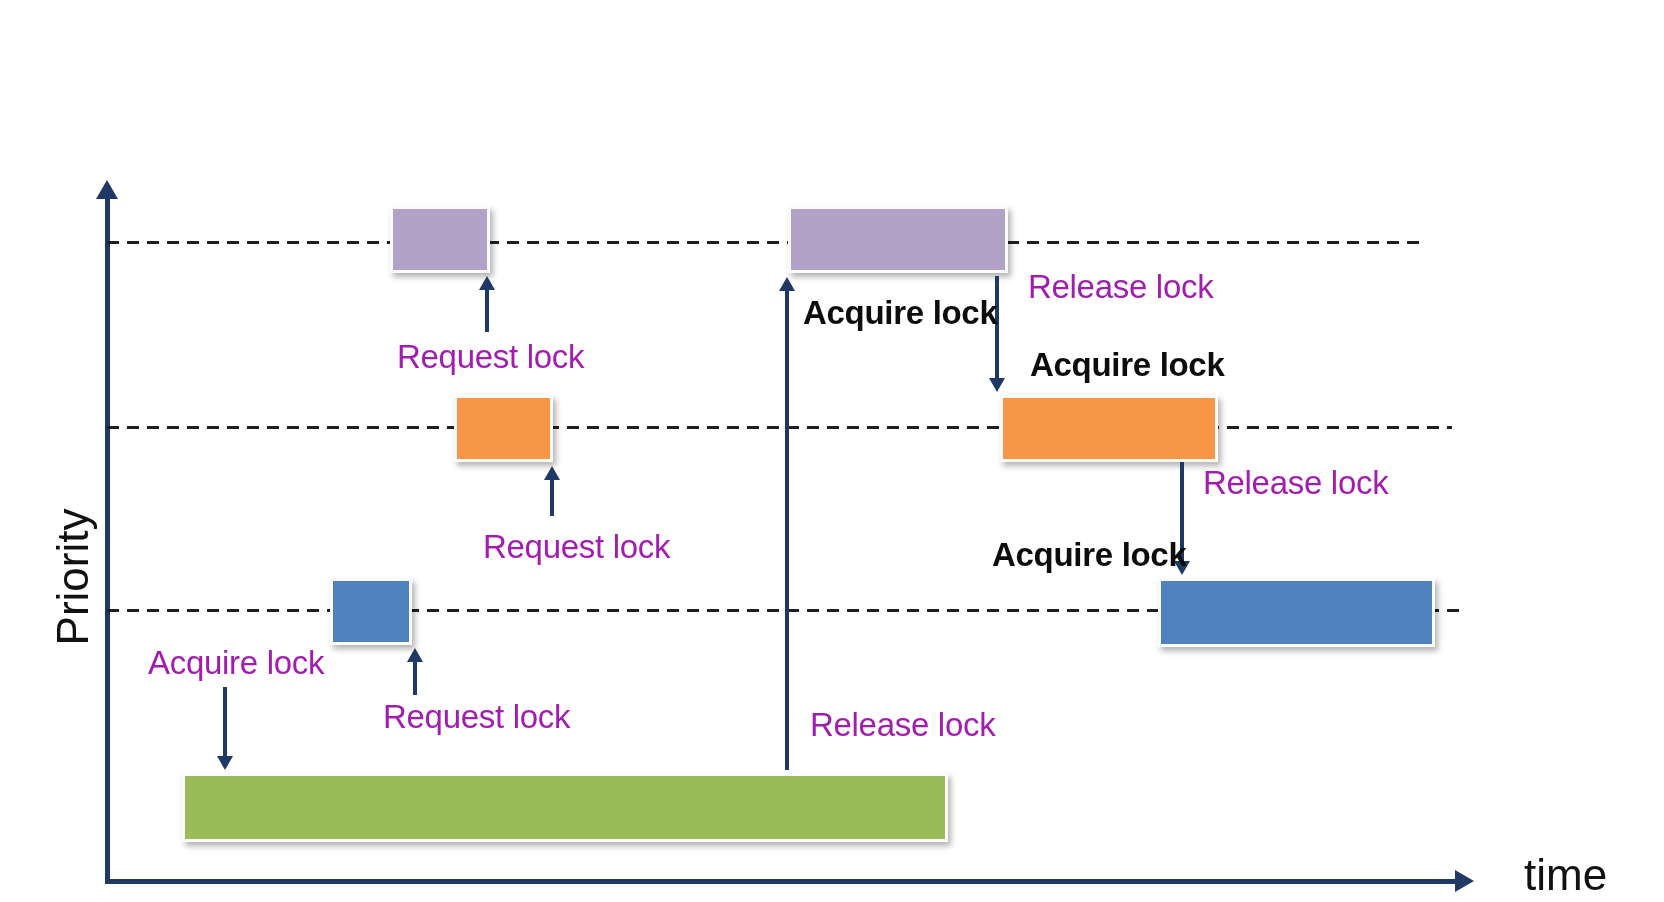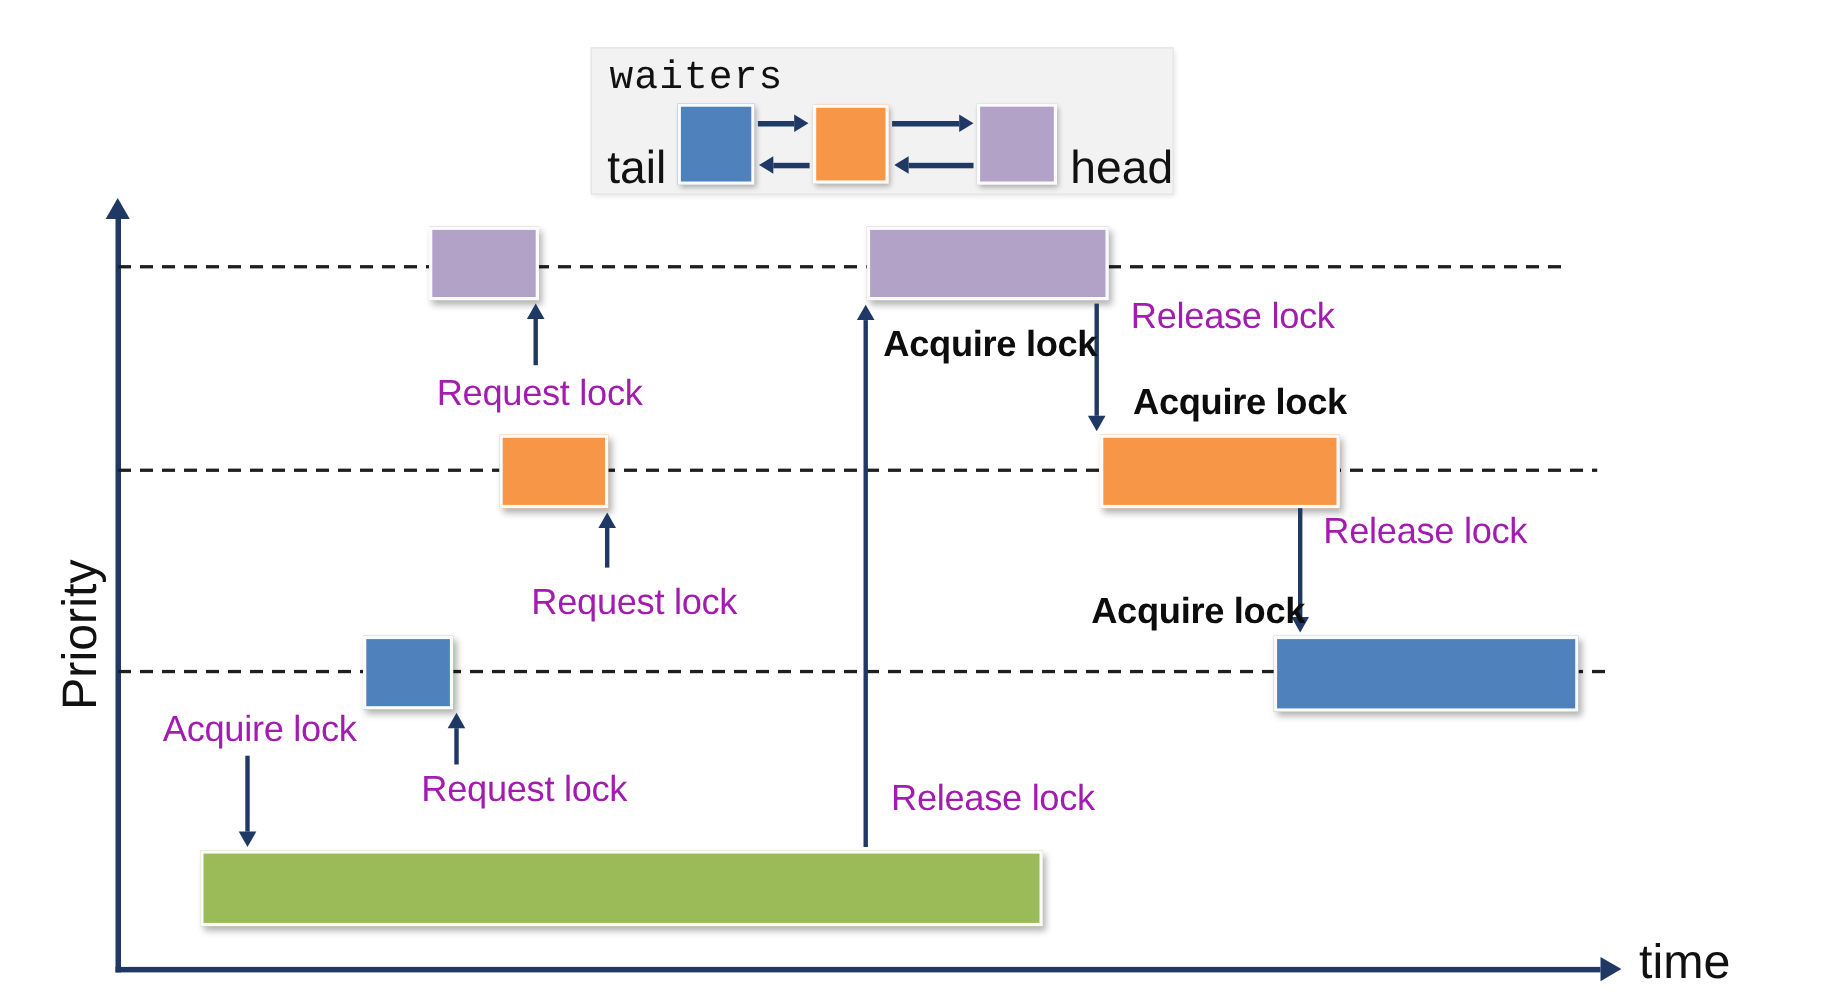--- a/index.html
+++ b/index.html
@@ -61,47 +61,35 @@
   .yaxis-head{
     position:absolute;left:96px;top:180px;width:0;height:0;
     border-left:11px solid transparent;border-right:11px solid transparent;
     border-bottom:19px solid #1f3864;
   }
   .xaxis-head{
     position:absolute;left:1455px;top:870px;width:0;height:0;
     border-top:11px solid transparent;border-bottom:11px solid transparent;
     border-left:19px solid #1f3864;
   }
-  .axis-label{position:absolute;font-size:44px;color:#111;white-space:nowrap;}
+  .axis-label{position:absolute;font-size:44px;color:#111;white-space:nowrap;margin-left:34px;}
   .ylabel{
     position:absolute;left:73px;top:577px;
     transform:translate(-50%,-50%) rotate(-90deg);
     font-size:44px;color:#111;white-space:nowrap;
   }
   
   .lbl{position:absolute;font-size:33px;color:#a21caf;white-space:nowrap;letter-spacing:-0.3px;}
   .lbl.bold{font-weight:bold;color:#0d0d0d;}
 </style>
 </head>
 <body>
 
 <div class="stage">
 
-  <div class="panel">
-    <div class="panel-title">waiters</div>
-    <div class="endpoint-label" style="left:14px;top:84px;">tail</div>
-    <div class="sq" style="left:78px;top:50px;width:70px;height:74px;background:#4F81BD;"></div>
-    <div class="sq" style="left:201px;top:51px;width:69px;height:72px;background:#F79646;"></div>
-    <div class="sq" style="left:350px;top:50px;width:73px;height:74px;background:#B2A2C7;"></div>
-    <div class="endpoint-label" style="left:435px;top:84px;">head</div>
-    <div class="harrow right" style="left:151px;top:66px;width:33px;"></div>
-    <div class="harrow left" style="left:165px;top:104px;width:33px;"></div>
-    <div class="harrow right" style="left:273px;top:66px;width:61px;"></div>
-    <div class="harrow left" style="left:288px;top:104px;width:59px;"></div>
-  </div>
 
   <div class="axis" style="left:105px;top:196px;width:5px;height:688px;"></div>
   <div class="yaxis-head"></div>
   <div class="axis" style="left:105px;top:879px;width:1350px;height:5px;"></div>
   <div class="xaxis-head"></div>
   <div class="ylabel">Priority</div>
   <div class="axis-label" style="left:1490px;top:850px;">time</div>
 
   <div class="dash" style="left:107px;top:241px;width:1318px;"></div>
   <div class="dash" style="left:107px;top:426px;width:1345px;"></div>

